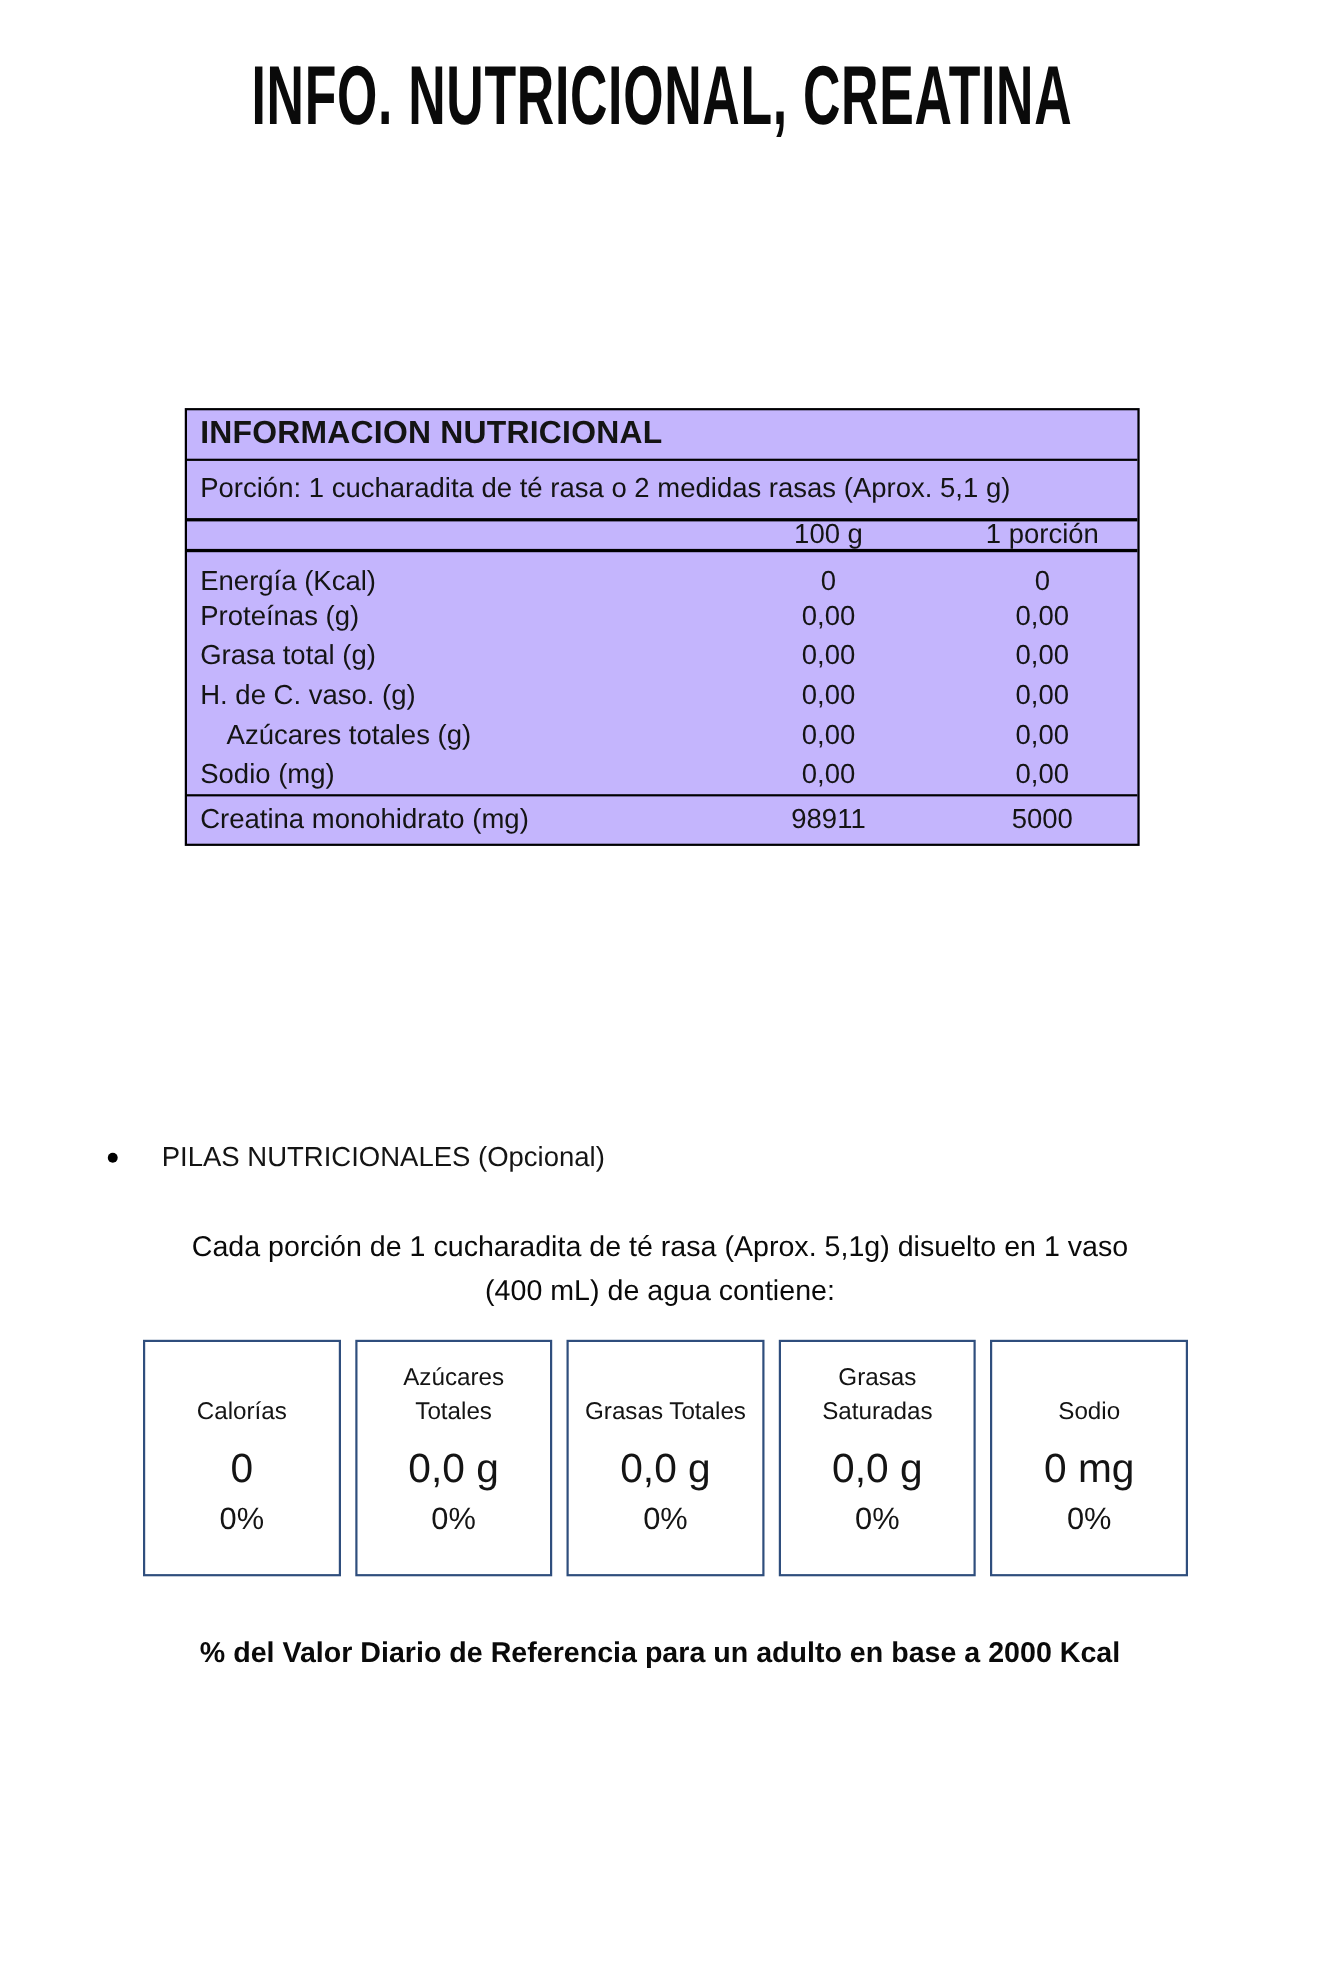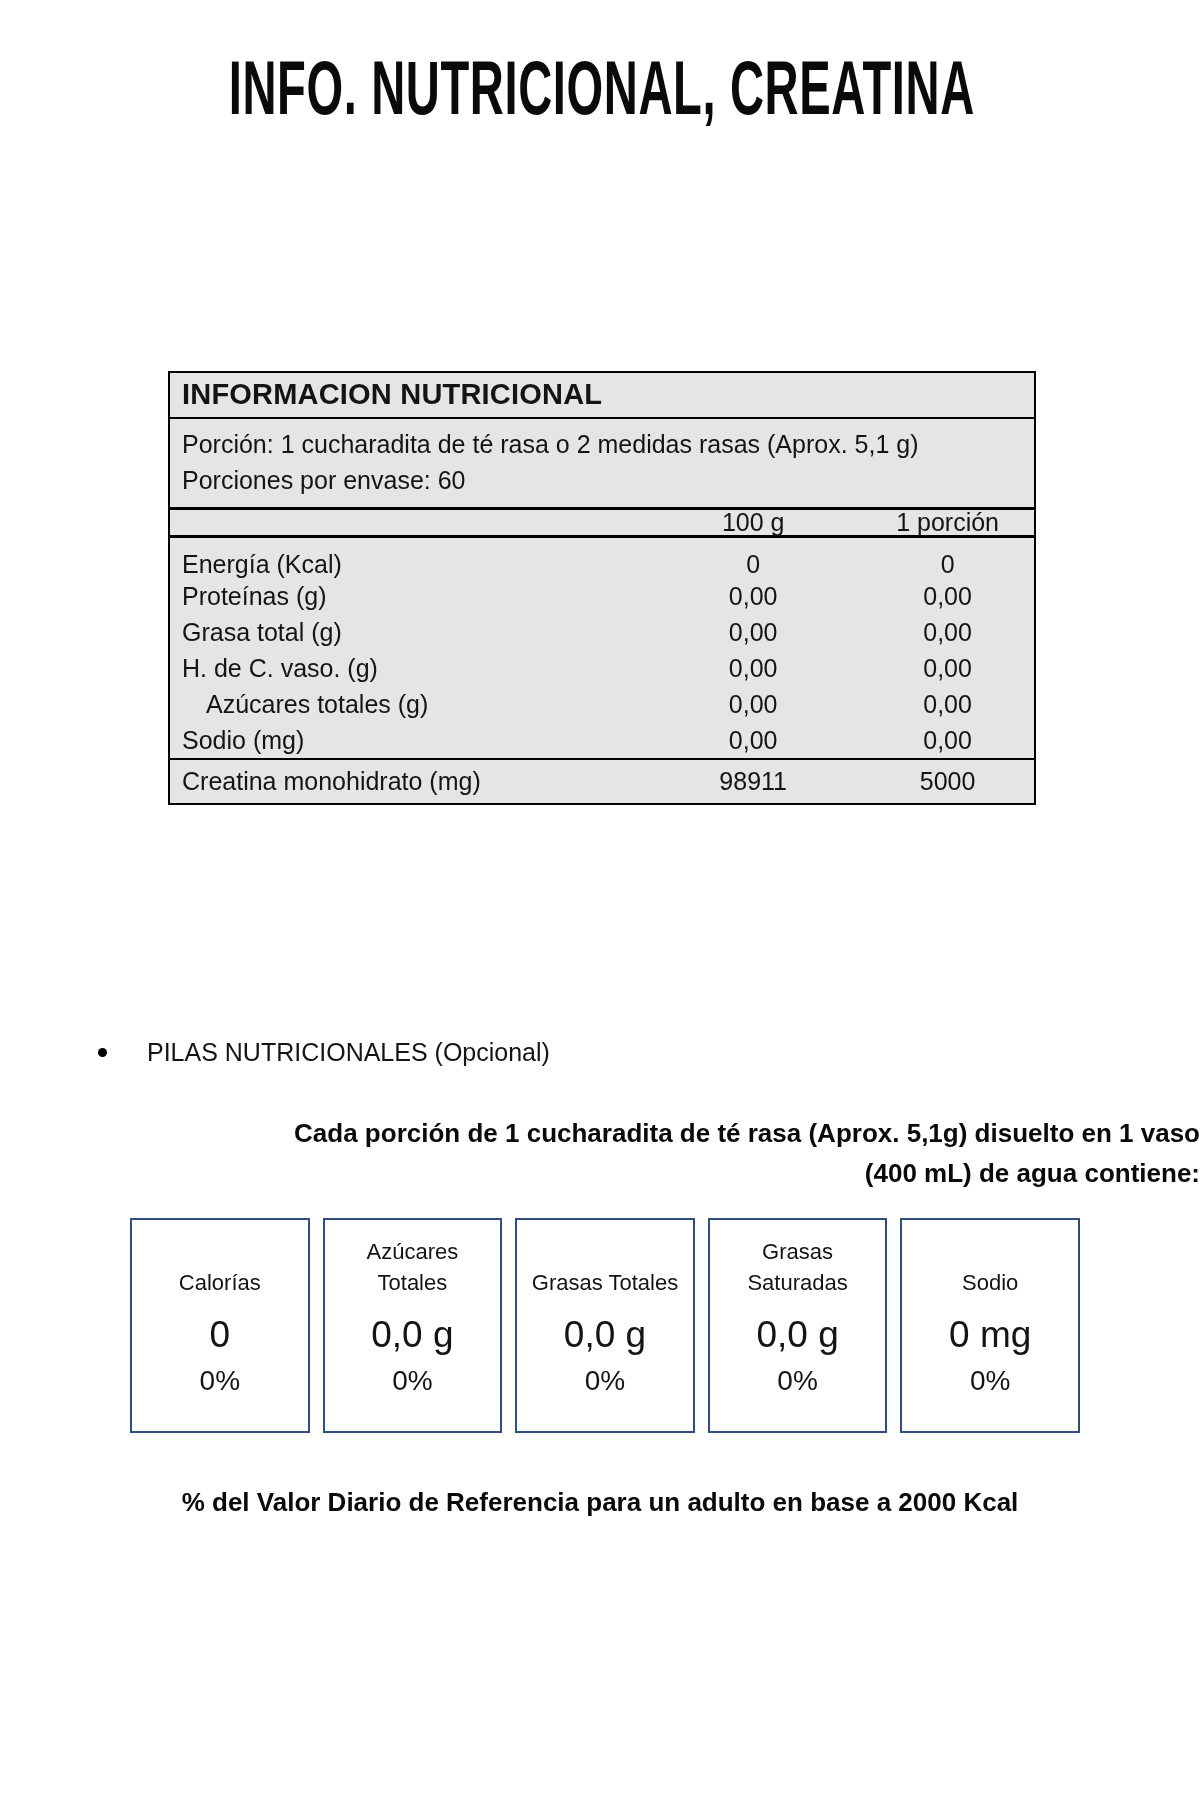--- a/index.html
+++ b/index.html
@@ -15,21 +15,21 @@
   .doc-title {
     display:inline-block;
     font-size:76px; font-weight:bold; letter-spacing:1px; color:#0a0a0a;
     transform:scaleX(0.62); transform-origin:center;
     white-space:nowrap;
   }
 
   
   .ntable {
     position:absolute; left:168px; top:371px; width:868px;
-    border:2px solid #000; background:#e5e5e5;
+    border:2px solid #000; background:#c4b5fd;
   }
   .t-header {
     font-size:29px; font-weight:bold; letter-spacing:0.2px;
     padding:5px 12px 6px 12px; border-bottom:2px solid #000;
   }
   .t-portion {
     font-size:25px; padding:7px 29px 9px 12px; line-height:36px;
     border-bottom:3px solid #000;
   }
   .t-row { display:flex; align-items:center; }
@@ -51,21 +51,21 @@
     display:flex; align-items:center; font-size:25px;
   }
   .bullet-dot {
     width:9px; height:9px; border-radius:50%; background:#000;
     margin-right:40px; flex:0 0 auto;
   }
 
   
   .intro {
     position:absolute; left:0; top:1113px; width:1200px;
-    text-align:right; font-size:26px; font-weight:bold; line-height:40px;
+    text-align:center; font-size:26px; font-weight:normal; line-height:40px;
     color:#0a0a0a;
   }
 
   
   .pillars {
     position:absolute; left:130px; top:1218px; width:950px;
     display:flex; gap:13px;
   }
   .pillar {
     flex:1 1 0; height:215px; background:#fff;
@@ -93,21 +93,20 @@
 
   <div class="title-wrap">
     <div class="doc-title">INFO. NUTRICIONAL, CREATINA</div>
   </div>
 
   <div class="ntable">
     <div class="t-header">INFORMACION NUTRICIONAL</div>
 
     <div class="t-portion">
       <div>Porción: 1 cucharadita de té rasa o 2 medidas rasas (Aprox. 5,1 g)</div>
-      <div>Porciones por envase: 60</div>
     </div>
 
     <div class="t-row t-colhead">
       <div class="c-label"></div>
       <div class="c-num">100 g</div>
       <div class="c-por">1 porción</div>
     </div>
 
     <div class="t-row t-data first">
       <div class="c-label">Energía (Kcal)</div>

